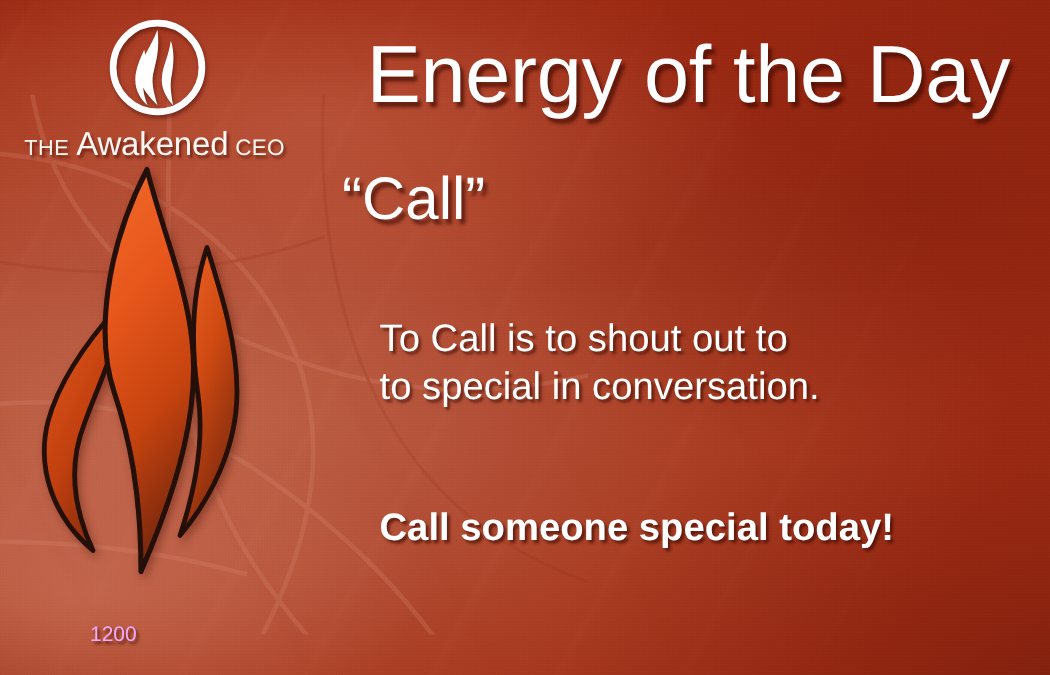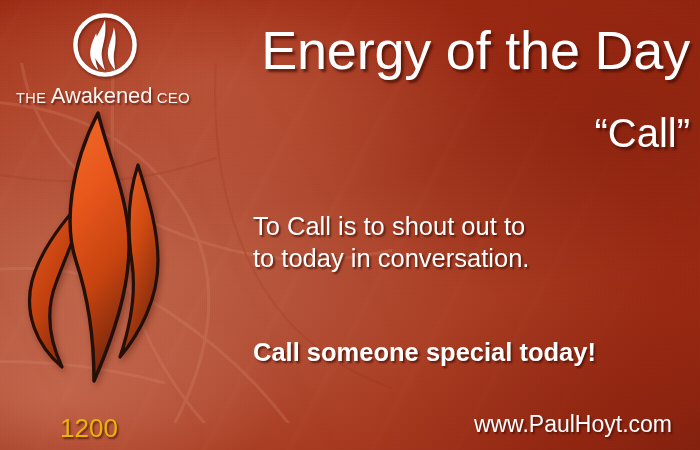--- a/index.html
+++ b/index.html
@@ -86,29 +86,29 @@
   
   .flame{
     position:absolute;left:22px;top:105px;width:172px;height:292px;
     filter:drop-shadow(2px 3px 3px rgba(74,14,4,.40));
   }
   .flame svg{width:100%;height:100%;display:block;}
 
   
   .headline{
     position:absolute;left:228px;top:22px;width:462px;
-    text-align:right;
+    text-align:center;
     color:#FFFFFF;
     font-size:54px;line-height:1.04;font-weight:400;
     letter-spacing:-.2px;
     text-shadow:2.5px 3px 2.5px rgba(64,11,3,.70);
   }
   .subhead{
     position:absolute;left:228px;top:112px;width:462px;
-    text-align:right;
+    text-align:left;
     color:#FFFFFF;
     font-size:40px;line-height:1.05;font-weight:400;
     text-shadow:2.5px 3px 2.5px rgba(64,11,3,.70);
   }
   .body-copy{
     position:absolute;left:253px;top:210px;width:420px;
     color:#FFFFFF;
     font-size:25.5px;line-height:32px;font-weight:400;
     text-shadow:1.8px 2.2px 2px rgba(64,11,3,.70);
   }
@@ -116,21 +116,21 @@
   .cta{
     position:absolute;left:253px;top:336px;width:420px;
     color:#FFFFFF;
     font-size:25.5px;line-height:32px;font-weight:700;
     text-shadow:1.8px 2.2px 2px rgba(64,11,3,.70);
   }
 
   
   .footer-num{
     position:absolute;left:60px;top:415px;
-    color:#eab308;font-size:26px;line-height:1;
+    color:#f0abfc;font-size:14px;line-height:1;
     text-shadow:1.6px 2px 2px rgba(64,11,3,.70);
   }
   .footer-url{
     position:absolute;right:28px;top:413px;
     color:#FFFFFF;font-size:23px;line-height:1;
     text-shadow:1.6px 2px 2px rgba(64,11,3,.70);
   }
 </style>
 </head>
 <body>
@@ -207,21 +207,20 @@
                C72,222 64,186 54,156 C42,120 48,62 76,8 Z" fill="url(#gMain)" stroke="#241008" stroke-width="3.4" stroke-linejoin="round"></path>
     </svg>
   </div>
 
   <div class="headline">Energy of the Day</div>
 
   <div class="subhead">“Call”</div>
 
   <div class="body-copy">
     <p>To Call is to shout out to</p>
-    <p>to today in conversation.</p>
+    <p>to special in conversation.</p>
   </div>
 
   <div class="cta">Call someone special today!</div>
 
   <div class="footer-num">1200</div>
-  <div class="footer-url">www.PaulHoyt.com</div>
 
 </div>
 
 </body></html>

